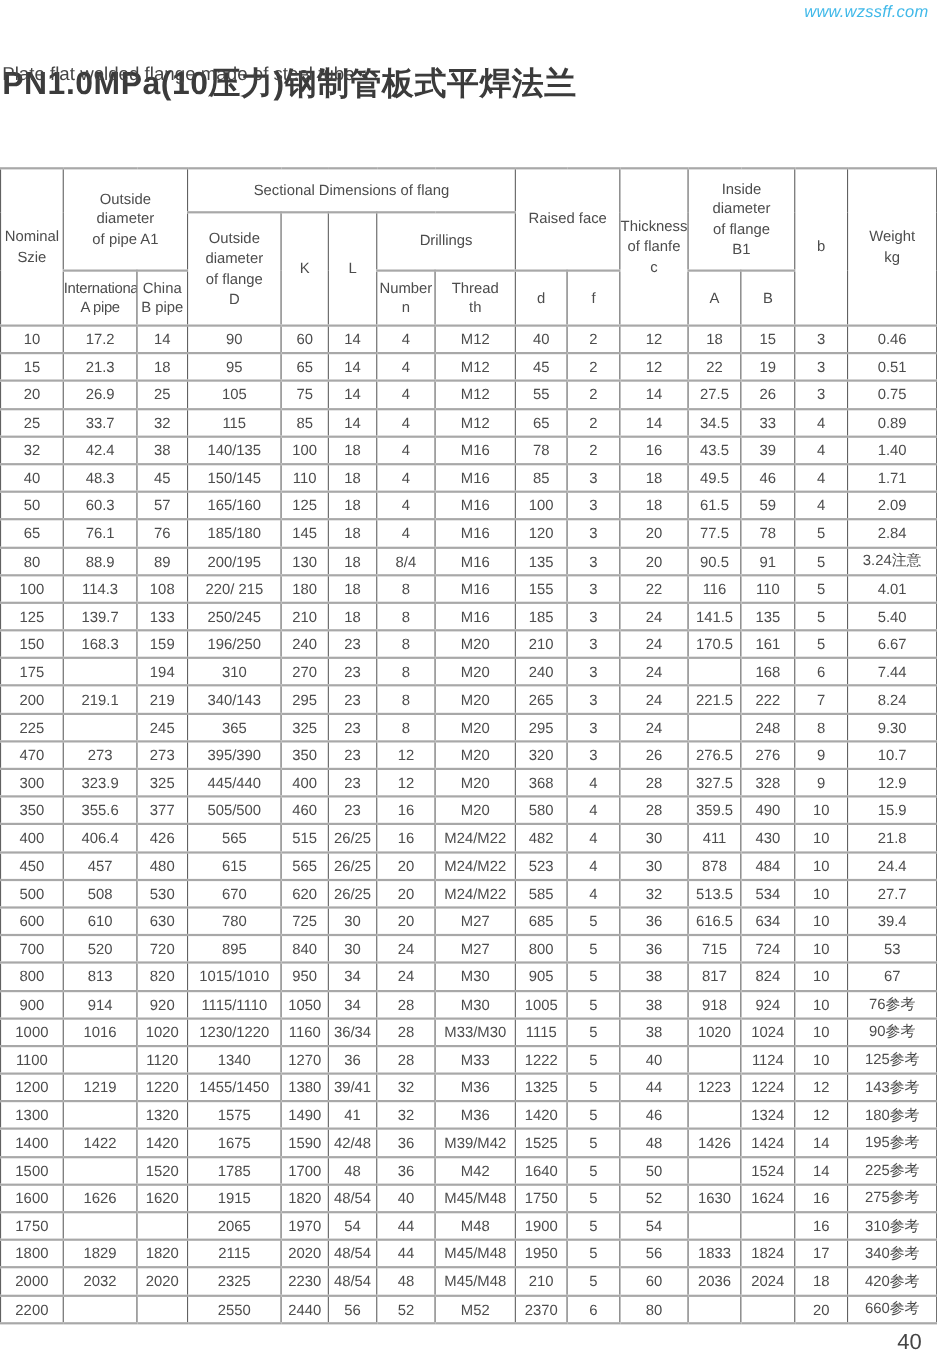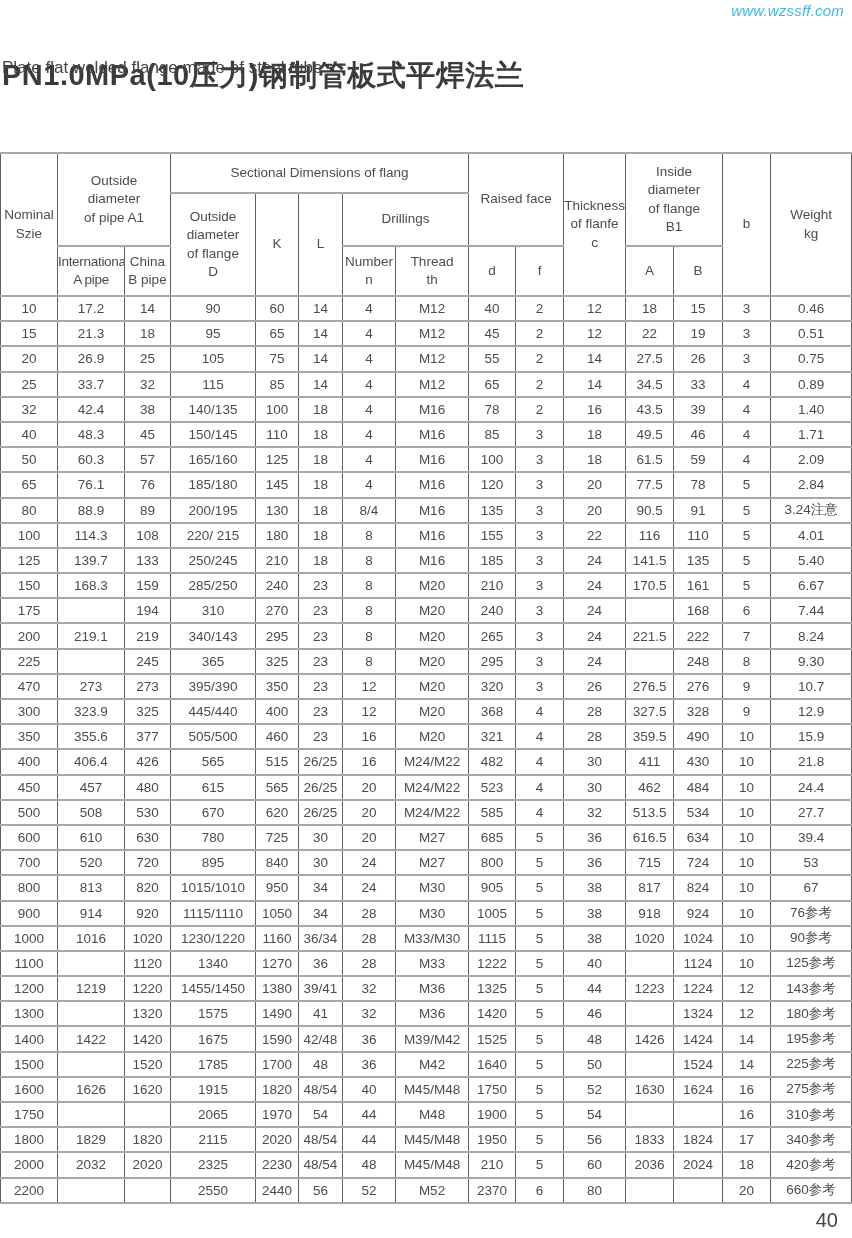--- a/index.html
+++ b/index.html
@@ -288,21 +288,21 @@
           <td>24</td>
           <td>141.5</td>
           <td>135</td>
           <td>5</td>
           <td>5.40</td>
         </tr>
         <tr>
           <td>150</td>
           <td>168.3</td>
           <td>159</td>
-          <td>285/250</td>
+          <td>196/250</td>
           <td>240</td>
           <td>23</td>
           <td>8</td>
           <td>M20</td>
           <td>210</td>
           <td>3</td>
           <td>24</td>
           <td>170.5</td>
           <td>161</td>
           <td>5</td>
@@ -395,21 +395,21 @@
         </tr>
         <tr>
           <td>350</td>
           <td>355.6</td>
           <td>377</td>
           <td>505/500</td>
           <td>460</td>
           <td>23</td>
           <td>16</td>
           <td>M20</td>
-          <td>321</td>
+          <td>580</td>
           <td>4</td>
           <td>28</td>
           <td>359.5</td>
           <td>490</td>
           <td>10</td>
           <td>15.9</td>
         </tr>
         <tr>
           <td>400</td>
           <td>406.4</td>
@@ -432,21 +432,21 @@
           <td>457</td>
           <td>480</td>
           <td>615</td>
           <td>565</td>
           <td>26/25</td>
           <td>20</td>
           <td>M24/M22</td>
           <td>523</td>
           <td>4</td>
           <td>30</td>
-          <td>462</td>
+          <td>878</td>
           <td>484</td>
           <td>10</td>
           <td>24.4</td>
         </tr>
         <tr>
           <td>500</td>
           <td>508</td>
           <td>530</td>
           <td>670</td>
           <td>620</td>

